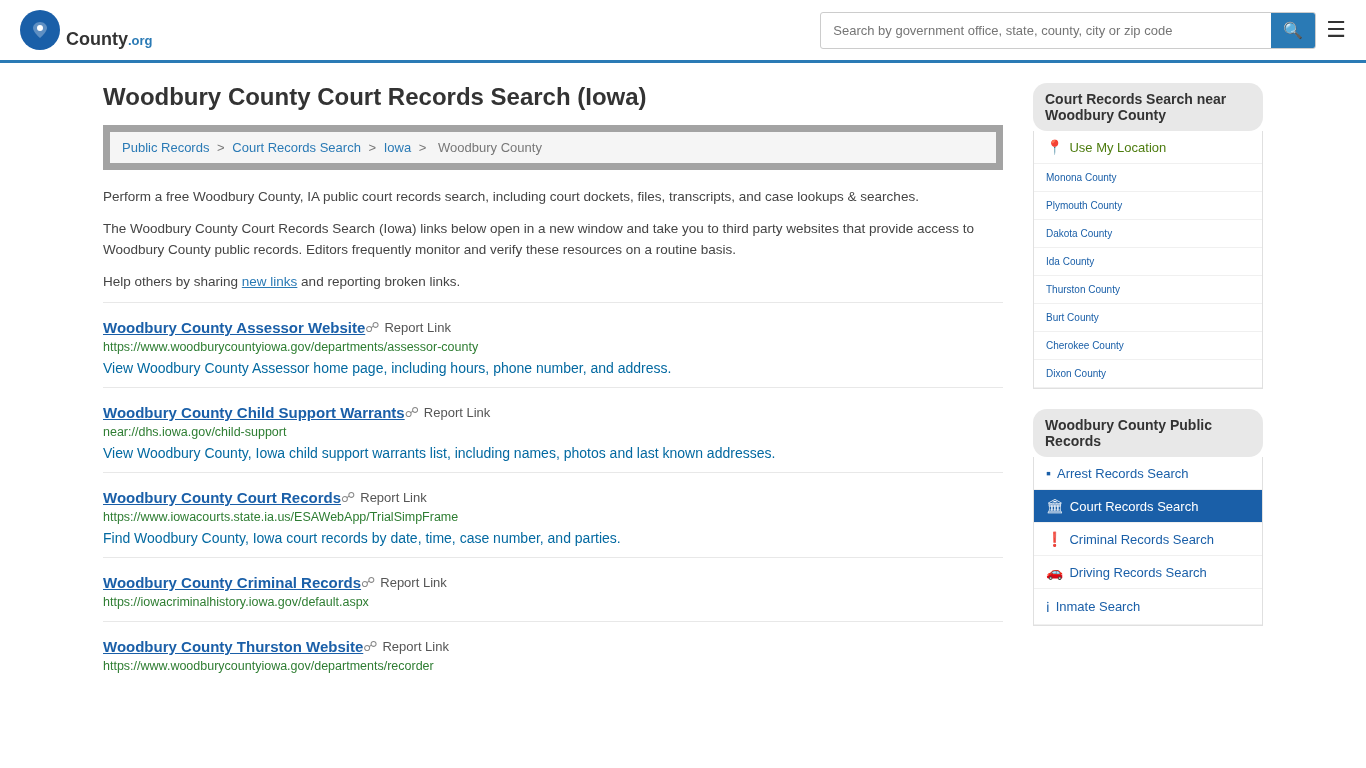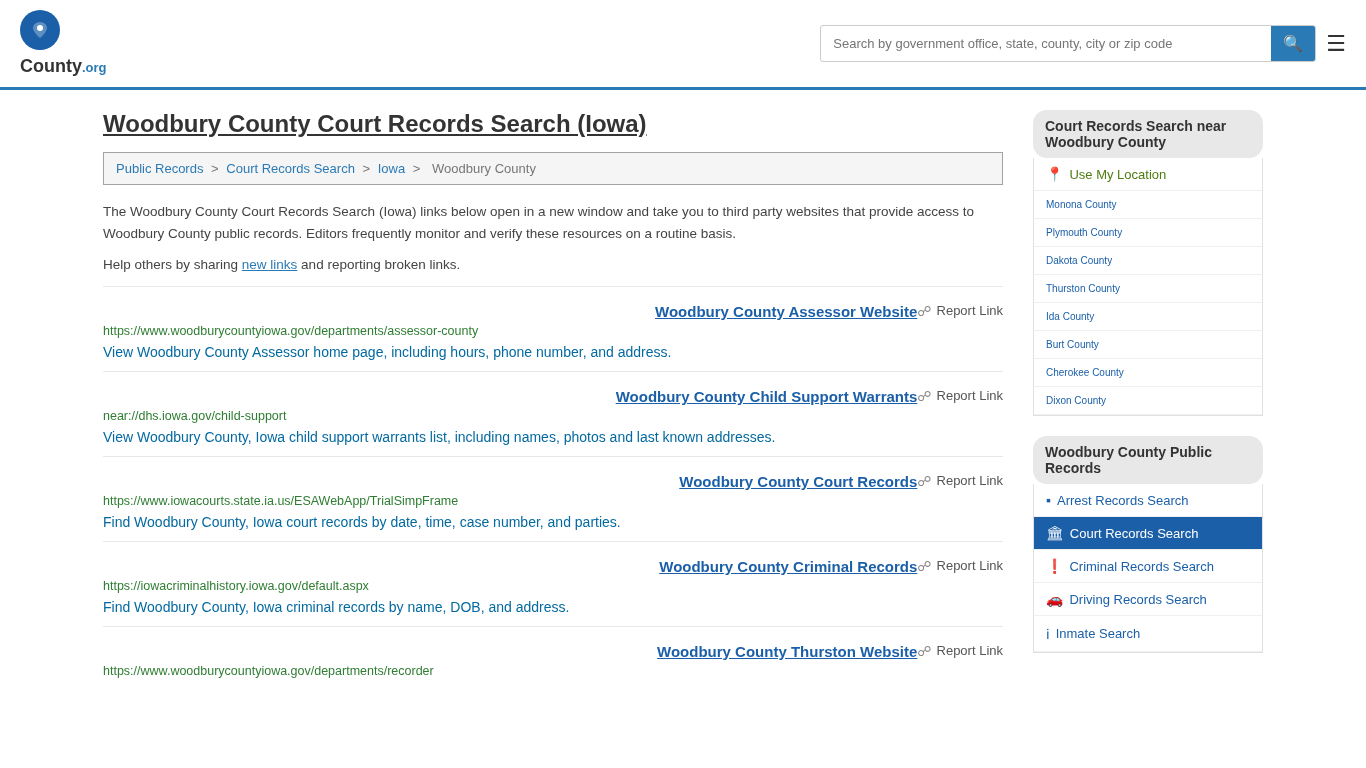--- a/index.html
+++ b/index.html
@@ -9,23 +9,22 @@
     .header {
       background: #fff;
       border-bottom: 3px solid #2a7ab5;
       padding: 10px 20px;
       display: flex;
       align-items: center;
       justify-content: space-between;
     }
     .logo-area {
       display: flex;
-      align-items: flex-start;
+      align-items: flex-end;
       gap: 6px;
-      flex-direction: column;
     }
     .logo-circle {
       width: 40px;
       height: 40px;
       background: #1a5fa8;
       border-radius: 50%;
       display: flex;
       align-items: center;
       justify-content: center;
       color: #fff;
@@ -97,27 +96,26 @@
       width: 230px;
       flex-shrink: 0;
     }
 
     
     .page-title {
       font-size: 24px;
       font-weight: bold;
       color: #333;
       margin-bottom: 14px;
-      text-decoration: underline;
     }
 
     
     .breadcrumb {
       background: #f5f5f5;
-      border: 1px solid #a3a3a3;
+      border: 7px solid #a3a3a3;
       padding: 8px 12px;
       font-size: 13px;
       margin-bottom: 16px;
       color: #555;
     }
     .breadcrumb a {
       color: #2a7ab5;
       text-decoration: none;
     }
     .breadcrumb span { color: #777; margin: 0 4px; }
@@ -134,21 +132,21 @@
       text-decoration: underline;
     }
 
     
     .result-item {
       border-top: 1px solid #e8e8e8;
       padding: 16px 0 8px 0;
     }
     .result-header {
       display: flex;
-      justify-content: flex-end;
+      justify-content: flex-start;
       align-items: flex-start;
       margin-bottom: 4px;
     }
     .result-title {
       font-size: 15px;
       font-weight: bold;
       color: #1a5fa8;
       text-decoration: underline;
       cursor: pointer;
     }
@@ -275,20 +273,21 @@
     <div class="breadcrumb">
       <a href="#">Public Records</a>
       <span> &gt; </span>
       <a href="#">Court Records Search</a>
       <span> &gt; </span>
       <a href="#">Iowa</a>
       <span> &gt; </span>
       <span>Woodbury County</span>
     </div>
 
+    <p class="desc-text">Perform a free Woodbury County, IA public court records search, including court dockets, files, transcripts, and case lookups &amp; searches.</p>
     <p class="desc-text">The Woodbury County Court Records Search (Iowa) links below open in a new window and take you to third party websites that provide access to Woodbury County public records. Editors frequently monitor and verify these resources on a routine basis.</p>
     <p class="desc-text">
       <span>Help others by sharing </span><a href="#">new links</a><span> and reporting broken links.</span>
     </p>
 
     <div id="results-container">
         <div class="result-item">
     <div class="result-header">
       <a class="result-title" href="#">Woodbury County Assessor Website</a>
       <div class="report-link">
@@ -323,21 +322,20 @@
   </div>
         <div class="result-item">
     <div class="result-header">
       <a class="result-title" href="#">Woodbury County Criminal Records</a>
       <div class="report-link">
         <span class="report-icon">☍</span>
         <span>Report Link</span>
       </div>
     </div>
     <div class="result-url">https://iowacriminalhistory.iowa.gov/default.aspx</div>
-    <div class="result-desc">Find Woodbury County, Iowa criminal records by name, DOB, and address.</div>
   </div>
         <div class="result-item">
     <div class="result-header">
       <a class="result-title" href="#">Woodbury County Thurston Website</a>
       <div class="report-link">
         <span class="report-icon">☍</span>
         <span>Report Link</span>
       </div>
     </div>
     <div class="result-url">https://www.woodburycountyiowa.gov/departments/recorder</div>
@@ -353,22 +351,22 @@
       </div>
       <div class="sidebar-links">
         <div class="use-location">
           <span class="pin-icon">📍</span>
           <a href="#">Use My Location</a>
         </div>
         <div id="nearby-counties">
             <a class="sidebar-link" href="#">Monona County</a>
             <a class="sidebar-link" href="#">Plymouth County</a>
             <a class="sidebar-link" href="#">Dakota County</a>
+            <a class="sidebar-link" href="#">Ida County</a>
             <a class="sidebar-link" href="#">Thurston County</a>
-            <a class="sidebar-link" href="#">Ida County</a>
             <a class="sidebar-link" href="#">Burt County</a>
             <a class="sidebar-link" href="#">Cherokee County</a>
             <a class="sidebar-link" href="#">Dixon County</a>
           </div>
       </div>
     </div>
 
     <div class="sidebar-section">
       <div class="sidebar-header">
         <span>Woodbury County Public Records</span>

